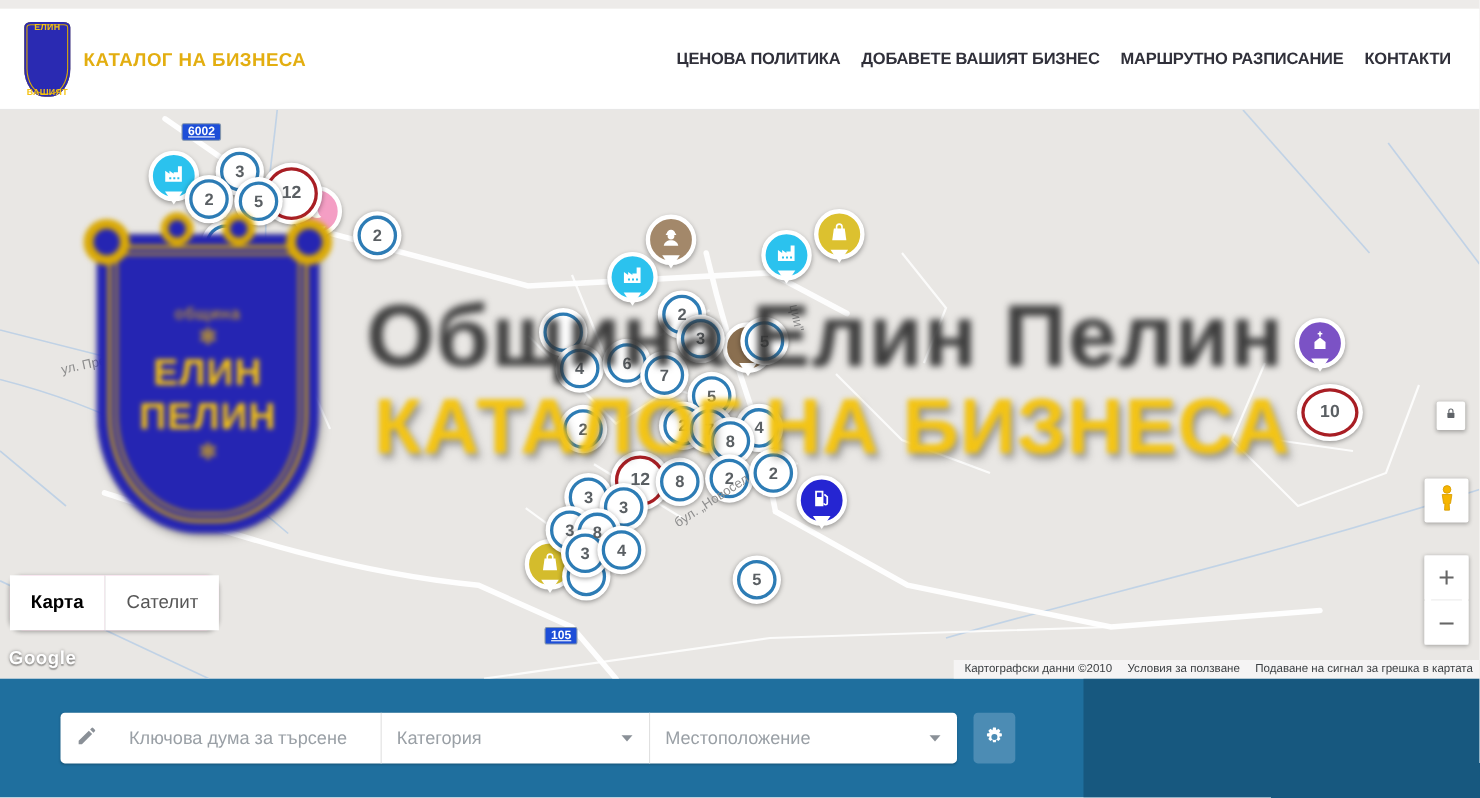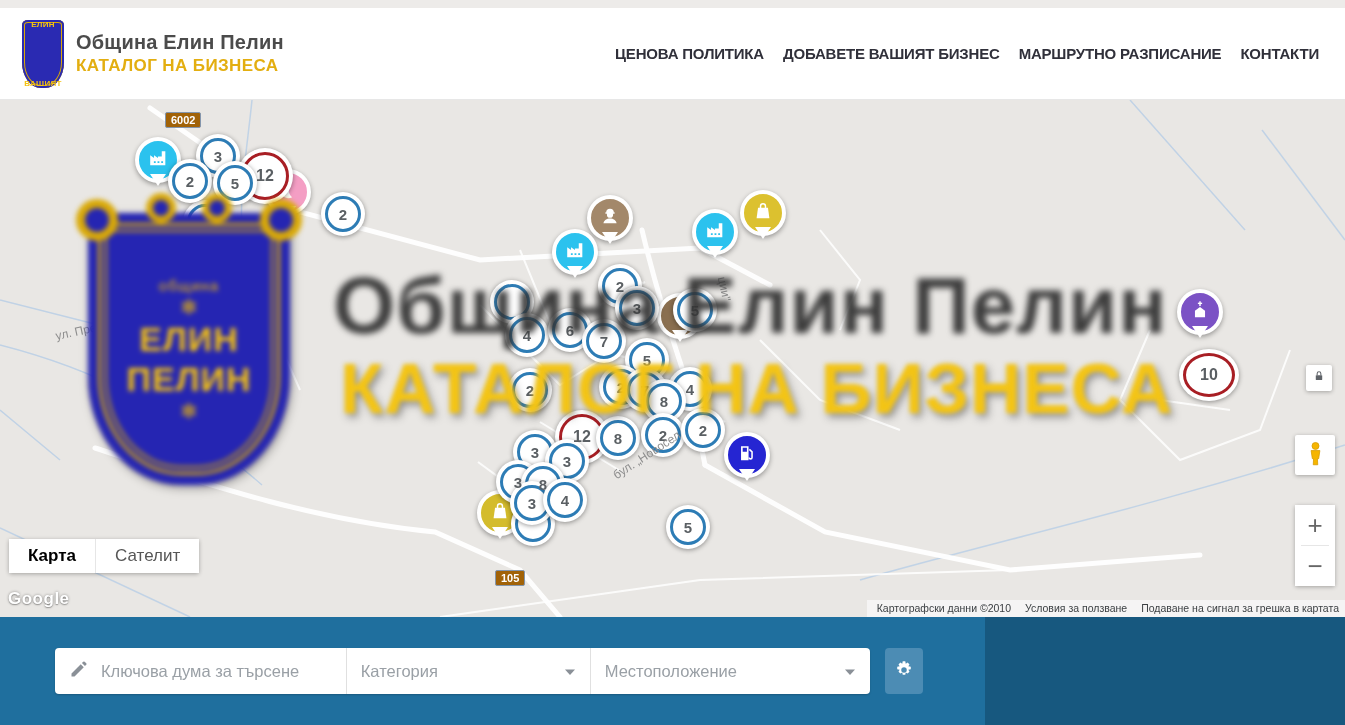--- a/index.html
+++ b/index.html
@@ -17,22 +17,22 @@
   .mini-shield .t1 { color:#f4c212; font-size:8px; font-weight:bold; line-height:9px; letter-spacing:.3px; }
   .brand-text .line1 { font-size:20px; font-weight:bold; color:#4b4b4b; letter-spacing:.2px; }
   .brand-text .line2 { font-size:17px; font-weight:bold; color:#e3ae10; letter-spacing:.4px; margin-top:2px; }
   nav { display:flex; gap:19px; }
   nav a { text-decoration:none; color:#30303a; font-size:15px; font-weight:bold; letter-spacing:-.2px; cursor:pointer; }
 
   
   #map { position:relative; width:1345px; height:517px; background:#e9e7e4; overflow:hidden; }
   #roads { position:absolute; inset:0; z-index:1; }
   .street-label { position:absolute; z-index:2; color:#8e8e8e; font-size:12px; white-space:nowrap; }
-  .road-badge { position:absolute; z-index:2; background:#a16207; color:#fff; font-size:11px; font-weight:bold;
-                padding:1px 5px; border-radius:2px; border:1px solid #8496ad; }
+  .road-badge { position:absolute; z-index:2; background:#1d4ed8; color:#fff; font-size:11px; font-weight:bold;
+                padding:1px 5px; border-radius:2px; border:1px solid #8496ad;text-decoration:underline; }
 
   #markers { position:absolute; inset:0; z-index:3; }
   .pin { position:absolute; width:46px; height:46px; margin:-23px 0 0 -23px; border-radius:50%;
          border:4px solid #fff; display:flex; align-items:center; justify-content:center;
          box-shadow:0 2px 5px rgba(0,0,0,.35); cursor:pointer; }
   .pin::after { content:""; position:absolute; left:50%; bottom:-15px; transform:translateX(-50%);
                 border:8px solid transparent; border-top:12px solid #fff; }
   .cluster { position:absolute; width:44px; height:44px; margin:-22px 0 0 -22px; background:#fff; border-radius:50%;
              box-shadow:0 1px 5px rgba(0,0,0,.4); display:flex; align-items:center; justify-content:center;
              font-weight:bold; font-size:15px; color:#5a5f63; cursor:pointer; }
@@ -54,22 +54,22 @@
   .emblem .curl { position:absolute; width:42px; height:42px; border:9px solid #d9a907; border-radius:50%;
                   background:#2525b2; top:-14px; }
   .emblem .curl.l { left:-12px; } .emblem .curl.r { right:-12px; }
   .emblem .curl.cl { width:30px; height:30px; top:-20px; left:58px; border-width:7px; }
   .emblem .curl.cr { width:30px; height:30px; top:-20px; right:58px; border-width:7px; }
   .emblem .small { color:#e8b50a; font-size:15px; letter-spacing:1px; }
   .emblem .orn { color:#e8b50a; font-size:20px; line-height:22px; }
   .emblem .big { color:#f4c212; font-size:34px; font-weight:bold; line-height:38px; letter-spacing:1px; }
 
   
-  .maptype { position:absolute; left:9px; bottom:44px; z-index:6; display:flex; background:#f9a8d4; border-radius:2px;
-             box-shadow:0 1px 4px rgba(0,0,0,.3); height:34px; }
+  .maptype { position:absolute; left:9px; bottom:44px; z-index:6; display:flex; background:#f9a8d4; border-radius:12px;
+             box-shadow:0 1px 4px rgba(0,0,0,.3); height:50px; }
   .maptype button { border:none; background:#fff; padding:0 19px; font-size:17px; cursor:pointer;
                     font-family:"Liberation Sans",sans-serif; }
   .maptype .active { font-weight:bold; color:#000; }
   .maptype .idle { color:#565656; border-left:1px solid #e6e6e6; }
   .google-logo { position:absolute; left:8px; bottom:8px; z-index:6; color:#fff; font-size:17px; font-weight:bold;
                  letter-spacing:.5px; text-shadow:0 0 3px rgba(0,0,0,.4), 0 1px 1px rgba(0,0,0,.25); cursor:pointer; }
   .attribution { position:absolute; right:0; bottom:0; z-index:7; background:rgba(248,248,248,.8);
                  font-size:10.5px; color:#3c4043; display:flex; gap:14px; padding:2px 6px 3px 10px; align-items:center; }
   .attribution a { color:#3c4043; text-decoration:none; cursor:pointer; }
   .ctl { position:absolute; z-index:6; background:#fff; box-shadow:0 1px 4px rgba(0,0,0,.3); border-radius:2px; }
@@ -80,21 +80,21 @@
   .zoomctl .sep { height:1px; background:#e6e6e6; margin:0 6px; }
 
   
   .searchbar { position:relative; width:1345px; height:108px; background:#1f6f9e; }
   .searchbar .right-panel { position:absolute; right:0; top:0; width:360px; height:108px; background:#17587f; }
   .fields { position:absolute; left:55px; top:31px; width:815px; height:46px; background:#fff; border-radius:4px;
             display:flex; box-shadow:0 1px 2px rgba(0,0,0,.2); }
   .field { display:flex; align-items:center; padding:0 14px; gap:12px; }
   .field + .field { border-left:1px solid #e0e0e0; }
   .kw { width:303px; }
-  .kw input { border:none; outline:none; flex:1; font-size:16.5px; color:#333; font-family:"Liberation Sans",sans-serif; }
+  .kw input { border:none; outline:none; flex:1; font-size:16.5px; color:#333; font-family:"Liberation Sans",sans-serif;text-align:center; }
   .kw input::placeholder { color:#9aa0a6; }
   .select { cursor:pointer; justify-content:space-between; }
   .select .ph { color:#9aa0a6; font-size:16.5px; }
   .sel-cat { width:254px; } .sel-loc { width:292px;gap:40px; }
   .gear-btn { position:absolute; left:885px; top:31px; width:38px; height:46px; background:#4c8cb4; border:none;
               border-radius:4px; display:flex; align-items:center; justify-content:center; cursor:pointer; }
   .search-btn { position:absolute; left:1015px; top:32px; width:305px; height:45px; background:#edc41d; border:none;
                 border-radius:4px; color:#fff; font-size:16px; font-weight:bold; letter-spacing:.6px; cursor:pointer;
                 display:flex; align-items:center; justify-content:center; gap:10px;
                 box-shadow:inset 0 -2px 0 rgba(0,0,0,.08); font-family:"Liberation Sans",sans-serif; }
@@ -104,21 +104,20 @@
 
 <div class="topstrip"></div>
 
 <header>
   <div class="brand">
     <div class="mini-shield">
       <span class="t1">ЕЛИН</span>
       <span class="t1">ВАШИЯТ</span>
     </div>
     <div class="brand-text">
-      <div class="line1">Община Елин Пелин</div>
       <div class="line2">КАТАЛОГ НА БИЗНЕСА</div>
     </div>
   </div>
   <nav>
     <a>ЦЕНОВА ПОЛИТИКА</a>
     <a>ДОБАВЕТЕ ВАШИЯТ БИЗНЕС</a>
     <a>МАРШРУТНО РАЗПИСАНИЕ</a>
     <a>КОНТАКТИ</a>
   </nav>
 </header>

